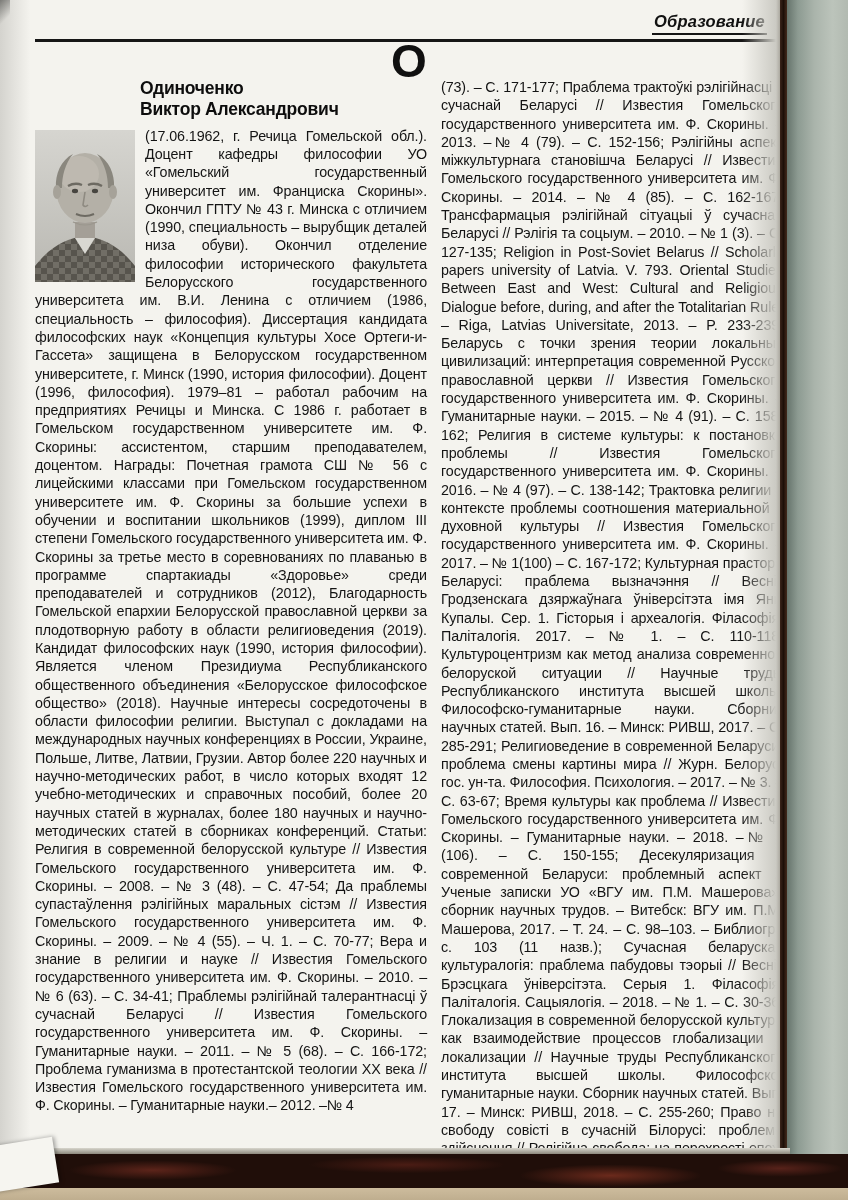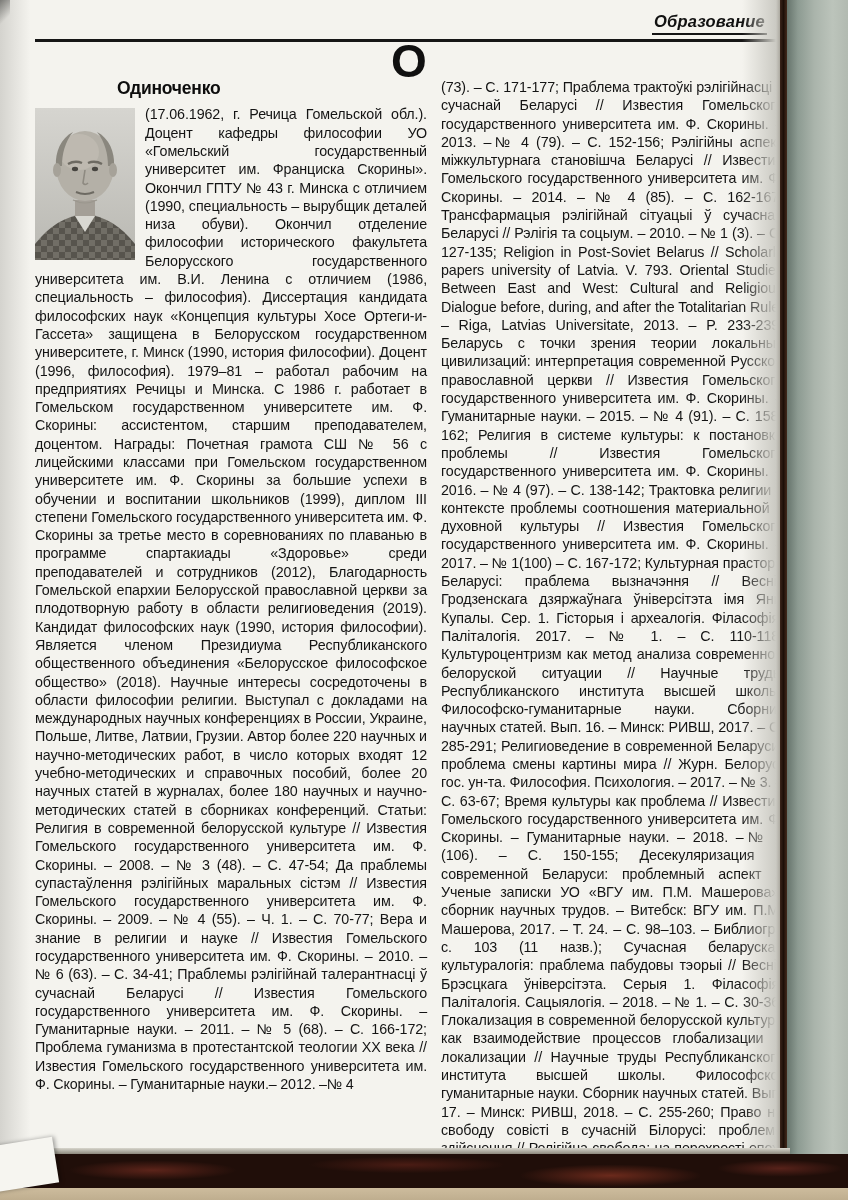--- a/index.html
+++ b/index.html
@@ -43,21 +43,21 @@
   .headrule{height:3px;background:#161616;margin-top:4px;}
   .section-letter{
     position:absolute;left:0;top:38px;width:748px;text-align:center;
     font-size:46px;font-weight:bold;color:#101010;line-height:1;pointer-events:none;}
   .cols{display:flex;gap:14px;margin-top:36px;}
   .col{
     text-align:justify;font-size:14.3px;line-height:18.3px;
     letter-spacing:-0.1px;word-spacing:-0.3px;color:#141414;}
   .col-left{width:392px;}
   .col-right{width:342px;}
-  .name{margin-left:82px;font-size:17.5px;font-weight:bold;line-height:1.22;
+  .name{margin-left:105px;font-size:17.5px;font-weight:bold;line-height:1.22;
     letter-spacing:-0.2px;text-align:left;margin-bottom:6px;color:#0d0d0d;}
   .photo{
     float:left;width:100px;height:152px;margin:3px 10px 3px 0;
     background:#c9c8c3;box-shadow:0 0 0 1px #b6b5b0 inset;}
   .photo svg{display:block;}
 </style>
 </head>
 <body>
 
 <div class="scan">
@@ -79,20 +79,21 @@
     </div>
     <div class="headrule"></div>
 
     <div class="section-letter">О</div>
 
     <div class="cols">
 
       <div class="col col-left">
         <div class="name">
           <div>Одиноченко</div>
+          <div>Виктор Александрович</div>
         </div>
         <div class="bio">
           <span class="photo">
             <svg width="100" height="152" viewBox="0 0 100 152" xmlns="http://www.w3.org/2000/svg">
               <defs>
                 <pattern id="chk" width="12" height="12" patternUnits="userSpaceOnUse">
                   <rect width="12" height="12" fill="#716e66"></rect>
                   <rect width="6" height="6" fill="#57544d"></rect>
                   <rect x="6" y="6" width="6" height="6" fill="#57544d"></rect>
                 </pattern>

